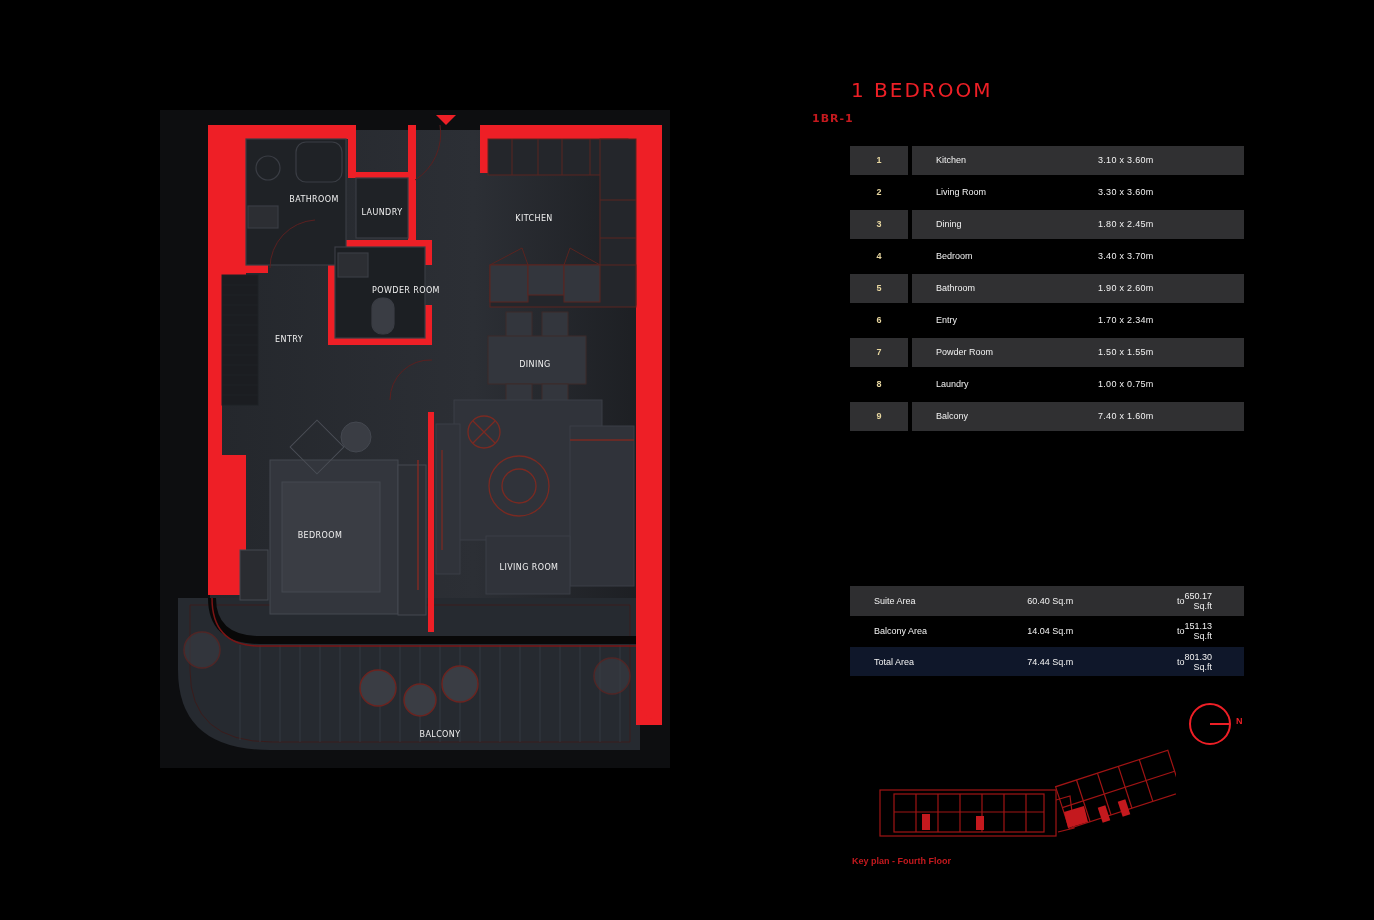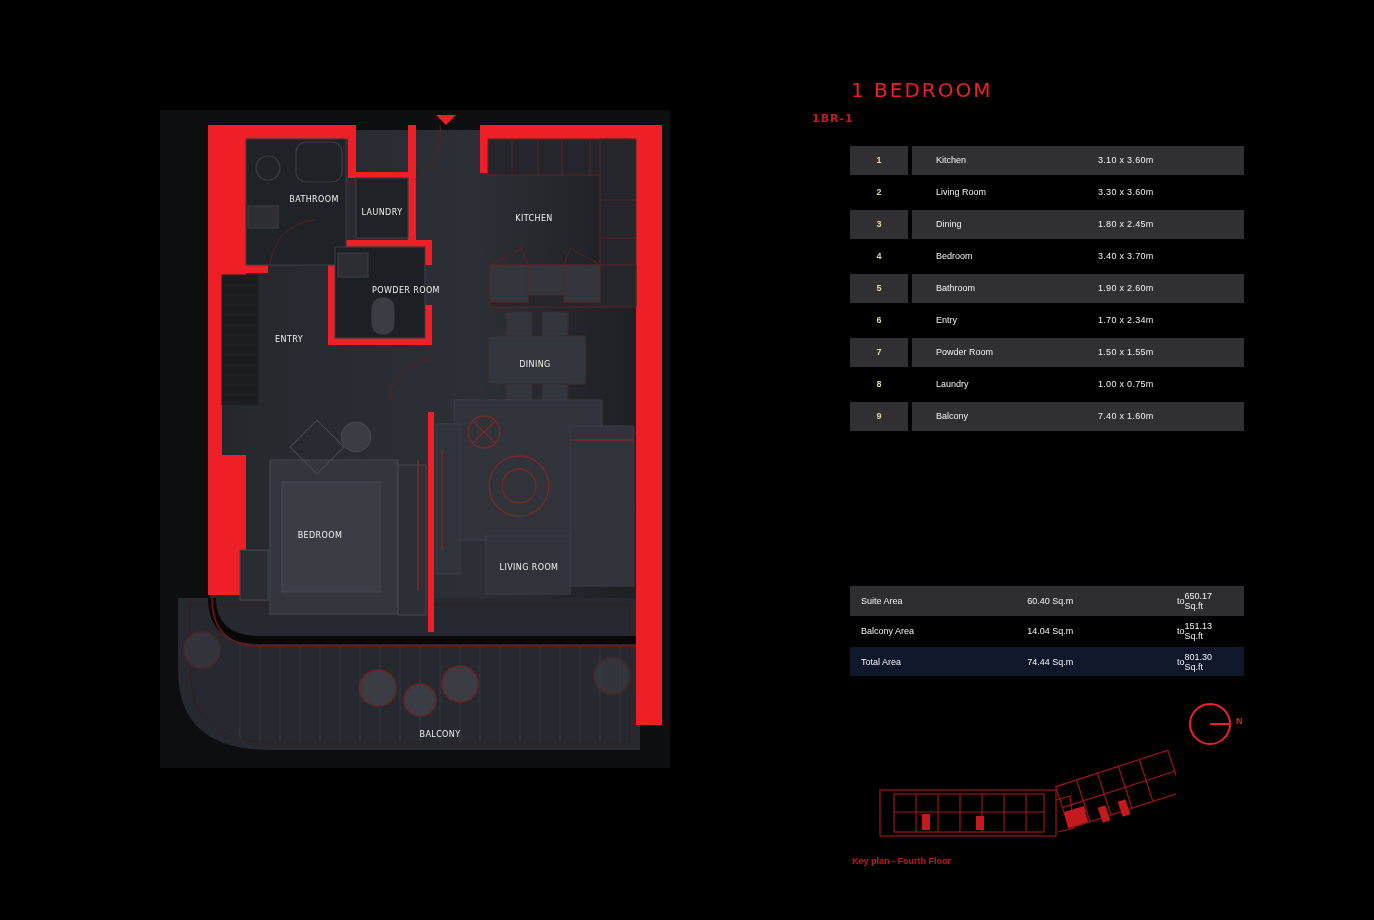--- a/index.html
+++ b/index.html
@@ -20,24 +20,24 @@
   .room-row.shaded .num-cell, .room-row.shaded .main-cell { background: #303032; }
   .num-cell { width: 58px; height: 29px; display: flex; align-items: center; justify-content: center; color: #e8d7a0; font-weight: bold; }
   .main-cell { margin-left: 4px; flex: 1; height: 29px; display: flex; align-items: center; }
   .room-name { width: 186px; padding-left: 24px; color: #f2f2f2; }
   .room-area { color: #f2f2f2; letter-spacing: 0.3px; }
 
   #areas { position: absolute; left: 850px; top: 586px; width: 394px; }
   .area-row { height: 30px; display: flex; align-items: center; font-size: 9px; color: #f2f2f2; }
   .area-row.shaded { background: #2e2e30; }
   .area-row.total { background: #0f172a; height: 29px; margin-top: 1px; }
-  .area-label { width: 178px; padding-left: 11px; }
+  .area-label { width: 178px; padding-left: 24px; }
   .area-sqm { width: 108px; }
   .area-sep { width: 50px; text-align: right; }
-  .area-sqft { flex: 1; text-align: left; padding-right: 32px; }
+  .area-sqft { flex: 1; text-align: right; padding-right: 32px; }
 
   #compass { position: absolute; left: 1188px; top: 702px; }
   #compass-n { position: absolute; left: 1236px; top: 716px; font-size: 9px; color: #ee1f26; font-weight: bold; }
   #keyplan { position: absolute; left: 876px; top: 740px; }
   #keyplan-caption { position: absolute; left: 852px; top: 856px; font-size: 9px; color: #c4191e; font-weight: bold; }
 </style>
 </head>
 <body>
 
 <div id="plan">

